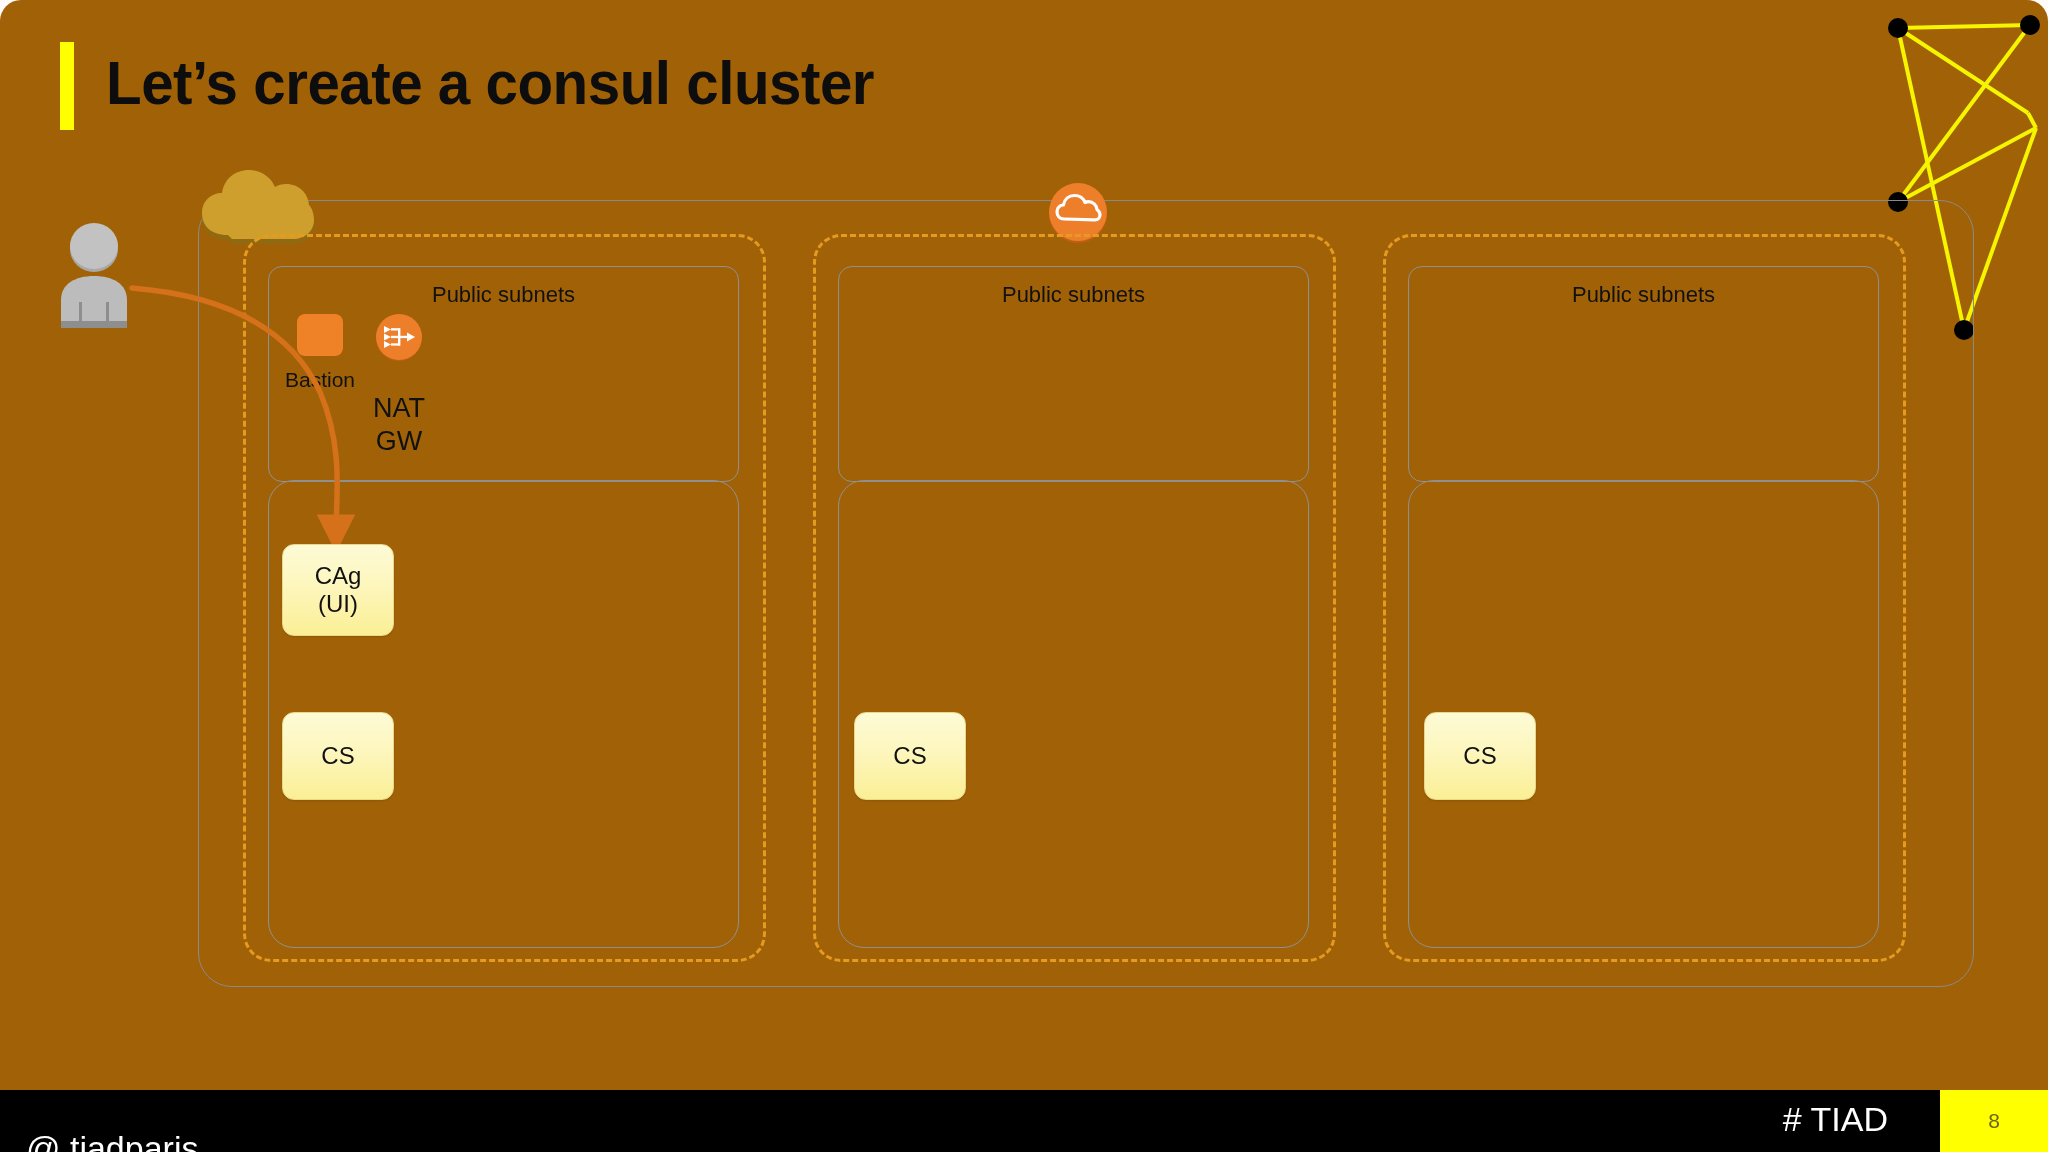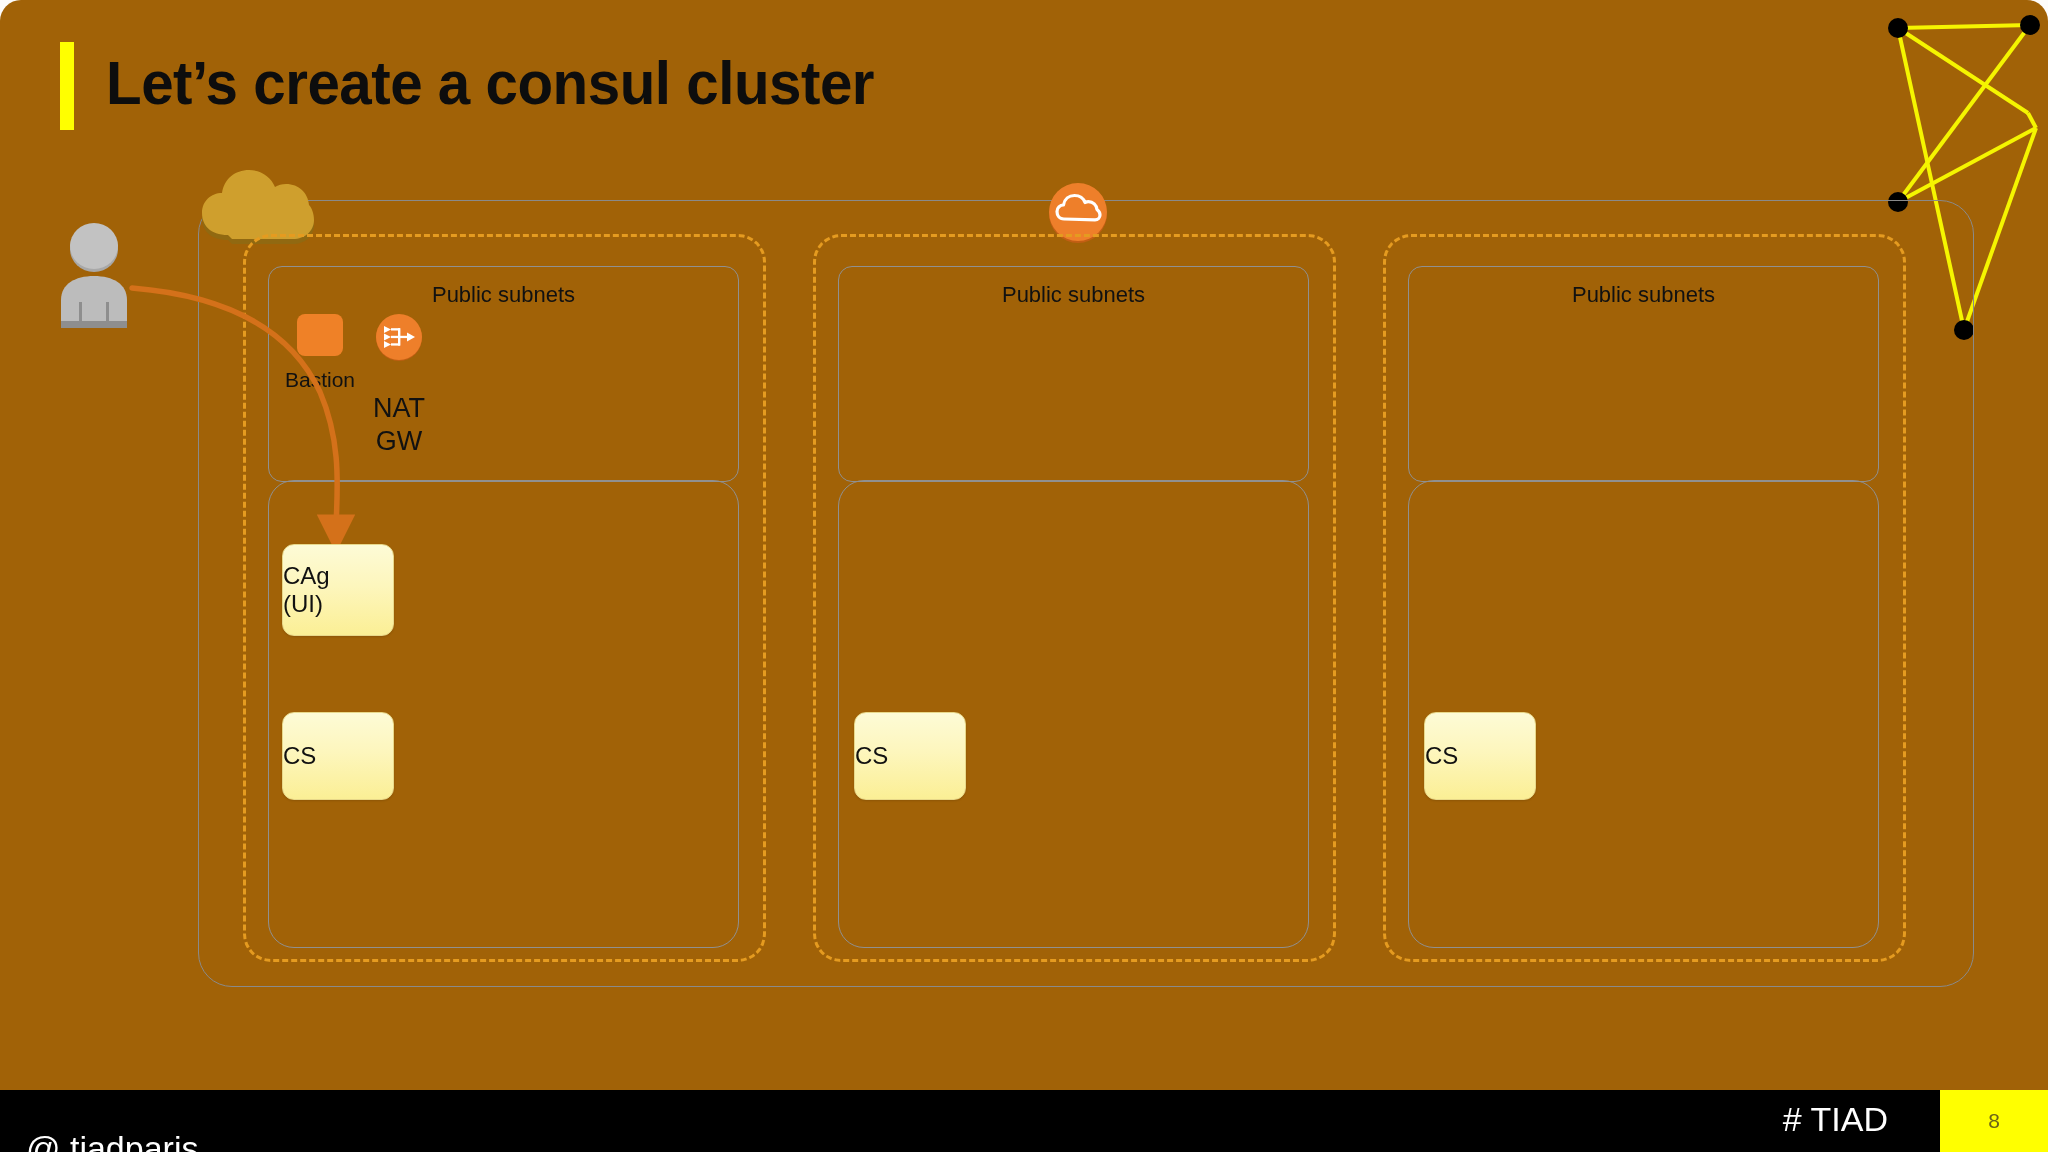--- a/index.html
+++ b/index.html
@@ -162,20 +162,21 @@
   .node {
     position: absolute;
     width: 112px;
     height: 88px;
     border-radius: 12px;
     border: 1px solid #e8d88a;
     background: linear-gradient(180deg, #fdfbd6 0%, #fdf6bd 45%, #fbef95 100%);
     box-shadow: 0 1px 2px rgba(0,0,0,0.12);
     display: flex;
     flex-direction: column;
+    align-items: center;
     justify-content: center;
     box-sizing: border-box;
   }
   .node span {
     font-size: 24px;
     color: #111;
     line-height: 1.18;
   }
   .node-cag { left: 282px; top: 544px; height: 92px; }
   .node-cs-1 { left: 282px; top: 712px; }

